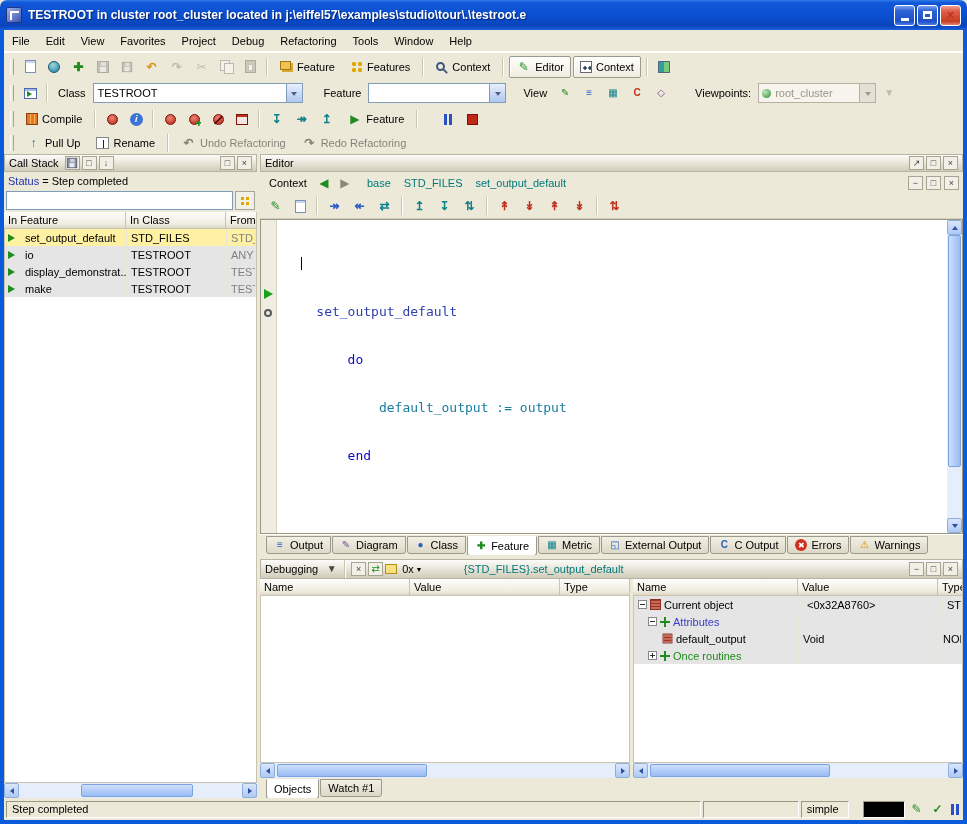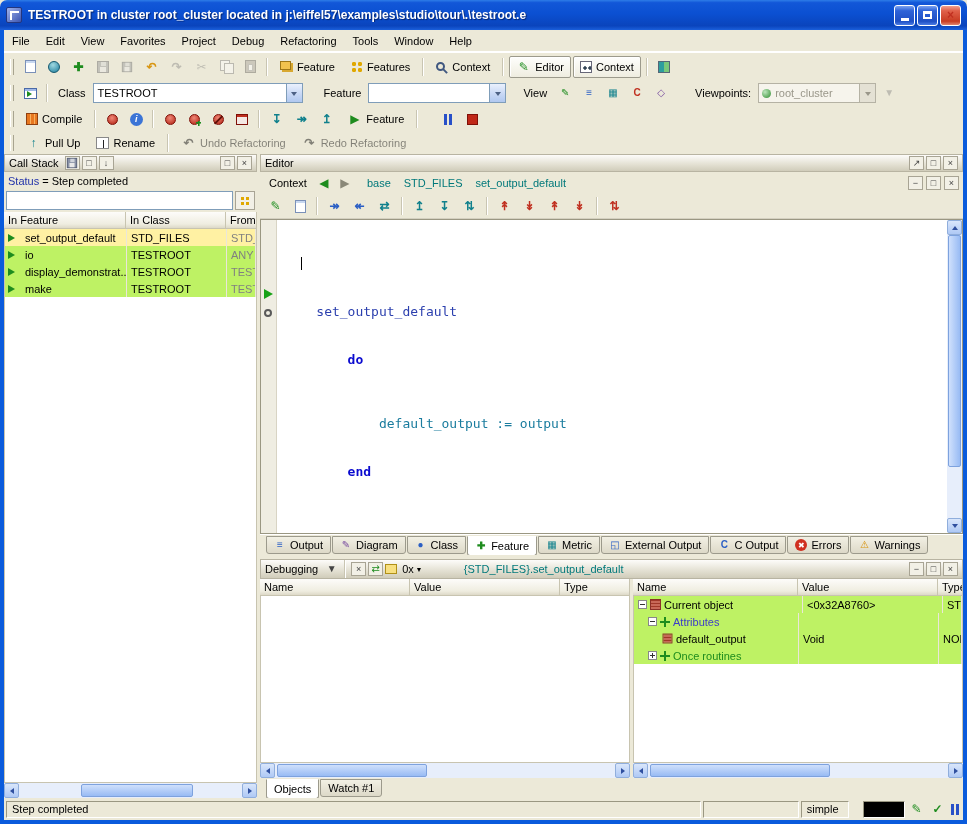--- a/index.html
+++ b/index.html
@@ -140,21 +140,21 @@
   .cs-status { height:17px; display:flex; align-items:center; gap:3px; padding:0 4px; flex:none; }
   .cs-status .lab { color:var(--status-blue,#2233AA); }
   .cs-filter-row { height:23px; display:flex; align-items:center; gap:2px; padding:1px 2px; flex:none; }
   .cs-input { flex:1; height:19px; border:1px solid #7F9DB9; background:#fff; font:11px "Liberation Sans",sans-serif; padding:0 3px; }
   .cs-filter-btn { width:20px; height:19px; border:1px solid #A8A494; background:#F2F0E6;
     display:flex; align-items:center; justify-content:center; }
   .thead { display:flex; height:17px; flex:none; background:var(--toolbar-bg,#ECE9D8); border-bottom:1px solid #C8C4B0; }
   .th { display:flex; align-items:center; padding:0 4px; border-right:1px solid #C8C4B0; white-space:nowrap; overflow:hidden;
     background:linear-gradient(180deg,#FDFCFA,#EFEDE0 75%,#DDD9C8); }
   .cs-body { flex:1; background:#fff; border:1px solid #C8C4B0; border-top:none; overflow:hidden; }
-  .trow { display:flex; height:17px; align-items:center; background:#bef264; }
+  .trow { display:flex; height:17px; align-items:center; background:#e5e5e5; }
   .trow.selected { background:var(--selection-yellow,#FFF1A3); }
   .td { padding:0 4px; white-space:nowrap; overflow:hidden; border-right:1px solid #EAE6DA; height:100%; display:flex; align-items:center; }
   .origin { color:#808080; }
   .row-arrow-cell { width:16px; height:100%; display:flex; align-items:center; justify-content:center; flex:none; }
   .row-arrow { width:0; height:0; border:4px solid transparent; border-left:7px solid #1E8C1E; }
 
   
   .hscroll { display:flex; align-items:center; height:15px; background:#E7EEFB; flex:none; }
   .vscroll { display:flex; flex-direction:column; width:15px; background:#E7EEFB; flex:none; }
   .sbtn { width:15px; height:15px; flex:none; border:1px solid #90AEDC; border-radius:2px;
@@ -180,22 +180,22 @@
   .flat-view-line { height:18px; padding:3px 4px 0; flex:none; white-space:nowrap; }
   .code-wrap { flex:1; position:relative; display:flex; overflow:hidden; }
   .gutter { width:16px; background:#EFEDE2; border-right:1px solid #D8D4C4; position:relative; flex:none; }
   .exec-arrow { position:absolute; left:3px; top:69px; width:0; height:0;
     border:5px solid transparent; border-left:9px solid #17A217; }
   .bp-circle { position:absolute; left:3px; top:89px; width:8px; height:8px; border:2px solid #5A5A5A; border-radius:50%; }
   .code { flex:1; font:13px/16px "DejaVu Sans Mono",monospace; padding:4px 0 0 8px; white-space:pre; overflow:hidden; }
   .caret { display:inline-block; width:1px; height:13px; background:#000; margin-left:2ch; vertical-align:-2px; }
   .cl.feature { color:var(--feature-blue,#2B3FAE); }
   .cl.comment { color:var(--comment-red,#B03328); }
-  .cl.keyword { color:var(--keyword-blue,#0A0ACF); font-weight:bold; }
-  .cl.body    { color:var(--code-teal,#1A7C9E);margin-top:16px; }
+  .cl.keyword { color:var(--keyword-blue,#0A0ACF); font-weight:normal; }
+  .cl.body    { color:var(--code-teal,#1A7C9E); }
 
   
   .tabs-row { height:21px; display:flex; align-items:flex-start; gap:1px; padding:0 6px;
     background:var(--toolbar-bg,#ECE9D8); border-top:1px solid #fff; flex:none; }
   .tab { display:inline-flex; align-items:center; gap:4px; height:18px; padding:0 7px; margin-top:1px;
     border:1px solid #9C9A8C; border-radius:0 0 3px 3px; background:linear-gradient(180deg,#F2F0E4,#DDD9C8);
     white-space:nowrap; }
   .tab.active { background:#fff; height:20px; font-weight:normal; border-top-color:#fff; }
   .hsplitter { height:4px; flex:none; background:var(--toolbar-bg,#ECE9D8); }
 

